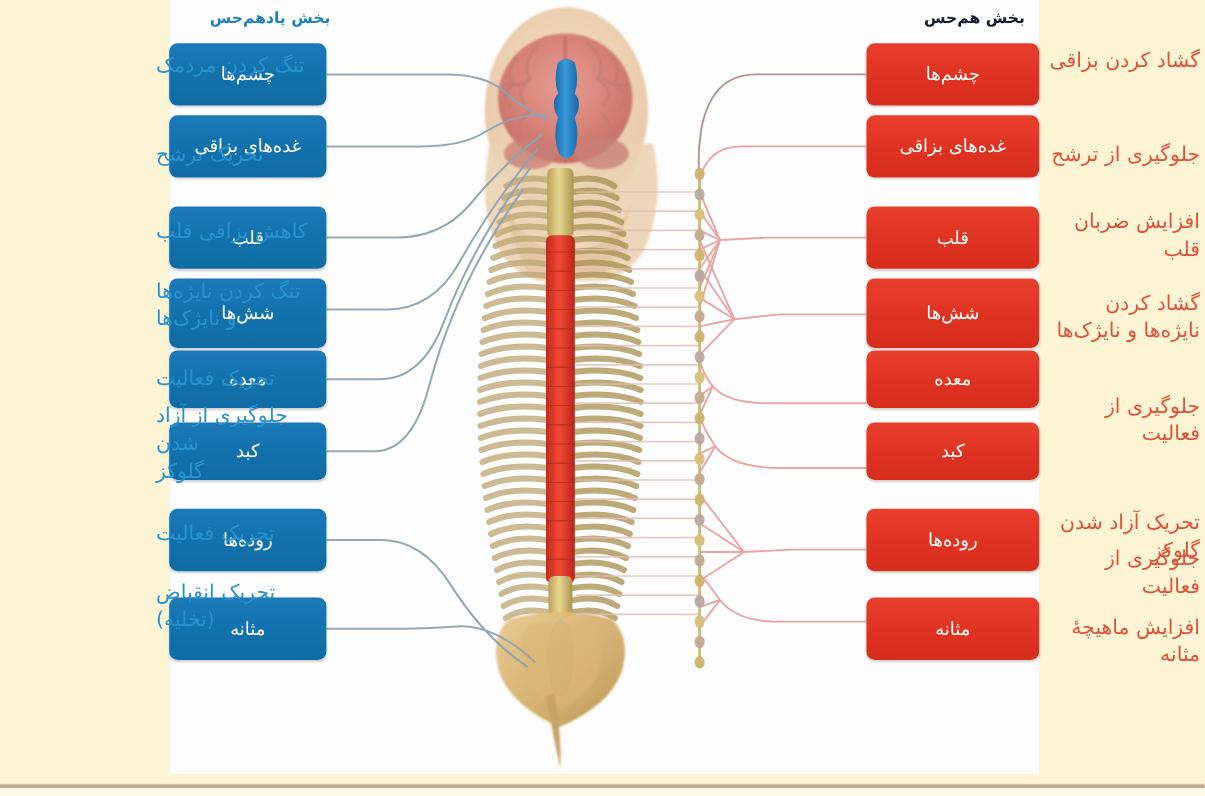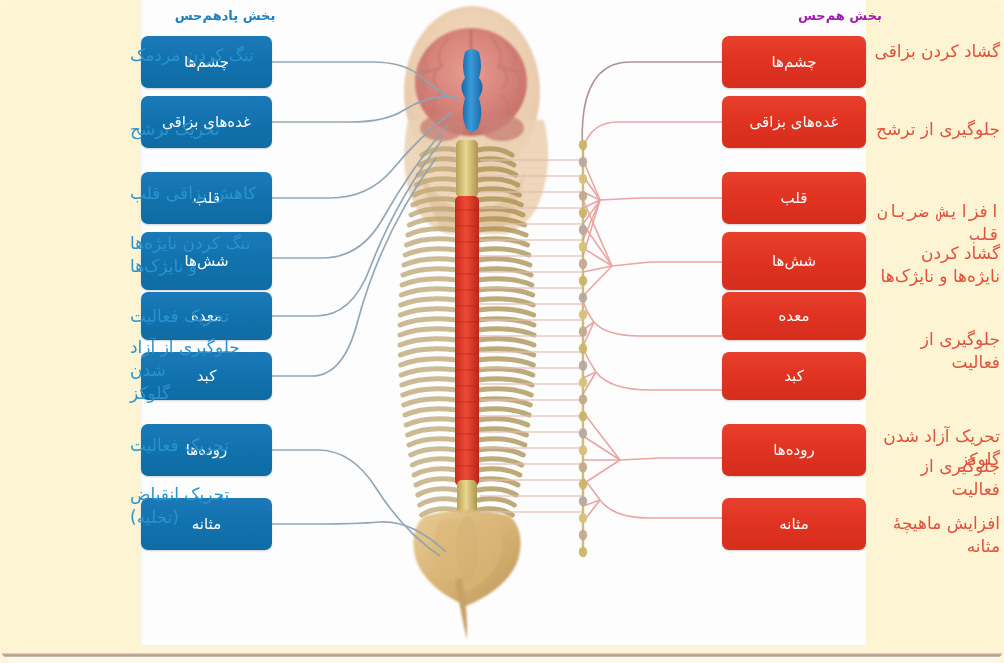--- a/index.html
+++ b/index.html
@@ -3,39 +3,39 @@
 <meta charset="utf-8">
 <title>Autonomic Nervous System Diagram</title>
 <style>
   html,body{margin:0;padding:0;}
   body{
     width:1004px;height:663px;overflow:hidden;
     background:#fdf6d8;
     font-family:"DejaVu Sans","Liberation Sans",sans-serif;
     position:relative;
   }
-  #page{position:absolute;inset:0;width:1004px;height:663px;overflow:hidden;border-radius:17px;}
+  #page{position:absolute;inset:0;width:1004px;height:663px;overflow:hidden;}
 
   
   .board{position:absolute;left:0;top:0;width:1004px;height:653px;background:#fdf4d4;}
   .bottom-rule{position:absolute;left:0;top:653px;width:1004px;height:4px;
       background:linear-gradient(180deg,#e8d6c4 0%,#b89685 55%,#d8c4b4 100%);}
   .bottom-strip{position:absolute;left:0;top:657px;width:1004px;height:6px;background:#fdf9ea;}
 
   
   .white-panel{position:absolute;left:140px;top:0;width:726px;height:645px;
       background:#fdfdfd;}
   .white-panel-edge{position:absolute;left:140px;top:0;width:2px;height:645px;
       background:#f2f7e6;}
 
   
   .col-title{position:absolute;font-size:13px;font-weight:bold;letter-spacing:0;
       white-space:nowrap;}
   .col-title.para{left:150px;top:8px;width:150px;text-align:center;color:#1f7fc4;}
-  .col-title.symp{left:742px;top:8px;width:140px;text-align:right;color:#a21caf;}
+  .col-title.symp{left:742px;top:8px;width:140px;text-align:center;color:#0f172a;}
 
   
   .organ-box{position:absolute;border-radius:7px;display:flex;align-items:center;
       justify-content:center;color:#ffffff;font-weight:normal;font-size:15px;
       box-shadow:0 1px 2px rgba(0,0,0,.18);}
   .organ-box.blue{left:141px;width:131px;
       background:linear-gradient(180deg,#1b79b8 0%,#1272ad 50%,#0f6ba3 100%);}
   .organ-box.red{left:722px;width:144px;
       background:linear-gradient(180deg,#e8402c 0%,#e03322 50%,#d62d1d 100%);}
 
@@ -375,21 +375,21 @@
       <div class="organ-box red" style="top: 36px; height: 52px;">چشم‌ها</div>
       <div class="effect left" style="top: 44px;">تنگ کردن مردمک</div>
       <div class="effect right" style="top: 40px;">گشاد کردن بزاقی</div>
       <div class="organ-box blue" style="top: 96px; height: 52px;">غده‌های بزاقی</div>
       <div class="organ-box red" style="top: 96px; height: 52px;">غده‌های بزاقی</div>
       <div class="effect left" style="top: 118px;">تحریک ترشح</div>
       <div class="effect right" style="top: 118px;">جلوگیری از ترشح</div>
       <div class="organ-box blue" style="top: 172px; height: 52px;">قلب</div>
       <div class="organ-box red" style="top: 172px; height: 52px;">قلب</div>
       <div class="effect left" style="top: 182px;">کاهش بزاقی قلب</div>
-      <div class="effect right" style="top: 202px; font-family: Liberation Mono, monospace;">افزایش ضربان قلب</div>
+      <div class="effect right" style="top: 174px;">افزایش ضربان قلب</div>
       <div class="organ-box blue" style="top: 232px; height: 58px;">شش‌ها</div>
       <div class="organ-box red" style="top: 232px; height: 58px;">شش‌ها</div>
       <div class="effect left" style="top: 232px;">تنگ کردن نایژه‌ها
 و نایژک‌ها</div>
       <div class="effect right" style="top: 242px;">گشاد کردن
 نایژه‌ها و نایژک‌ها</div>
       <div class="organ-box blue" style="top: 292px; height: 48px;">معده</div>
       <div class="organ-box red" style="top: 292px; height: 48px;">معده</div>
       <div class="effect left" style="top: 305px;">تحریک فعالیت</div>
       <div class="effect right" style="top: 328px;">جلوگیری از فعالیت</div>

